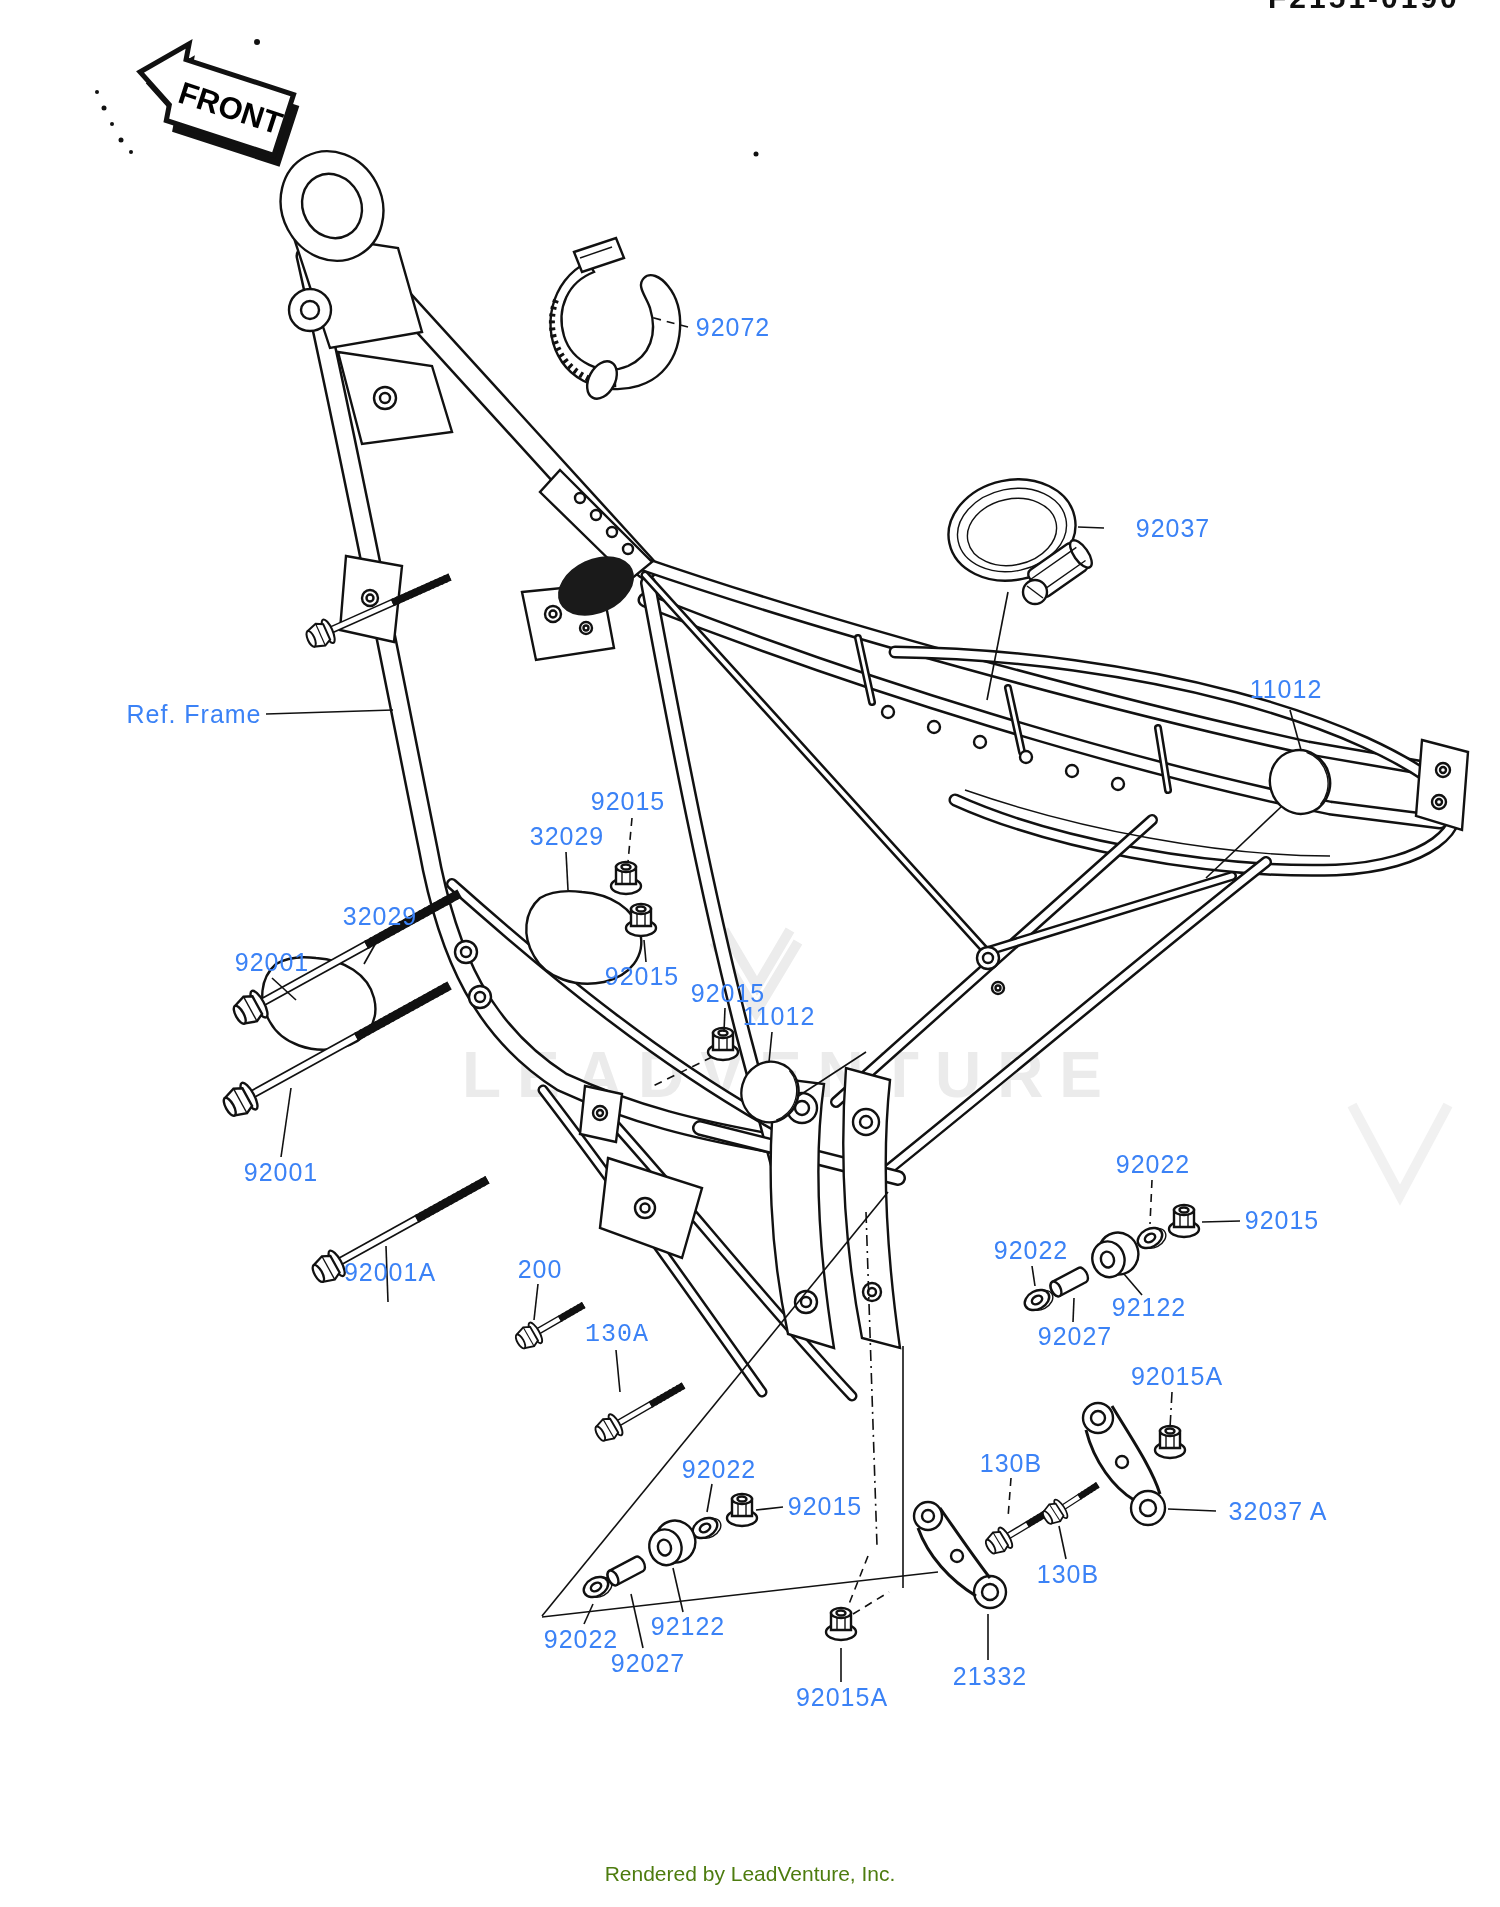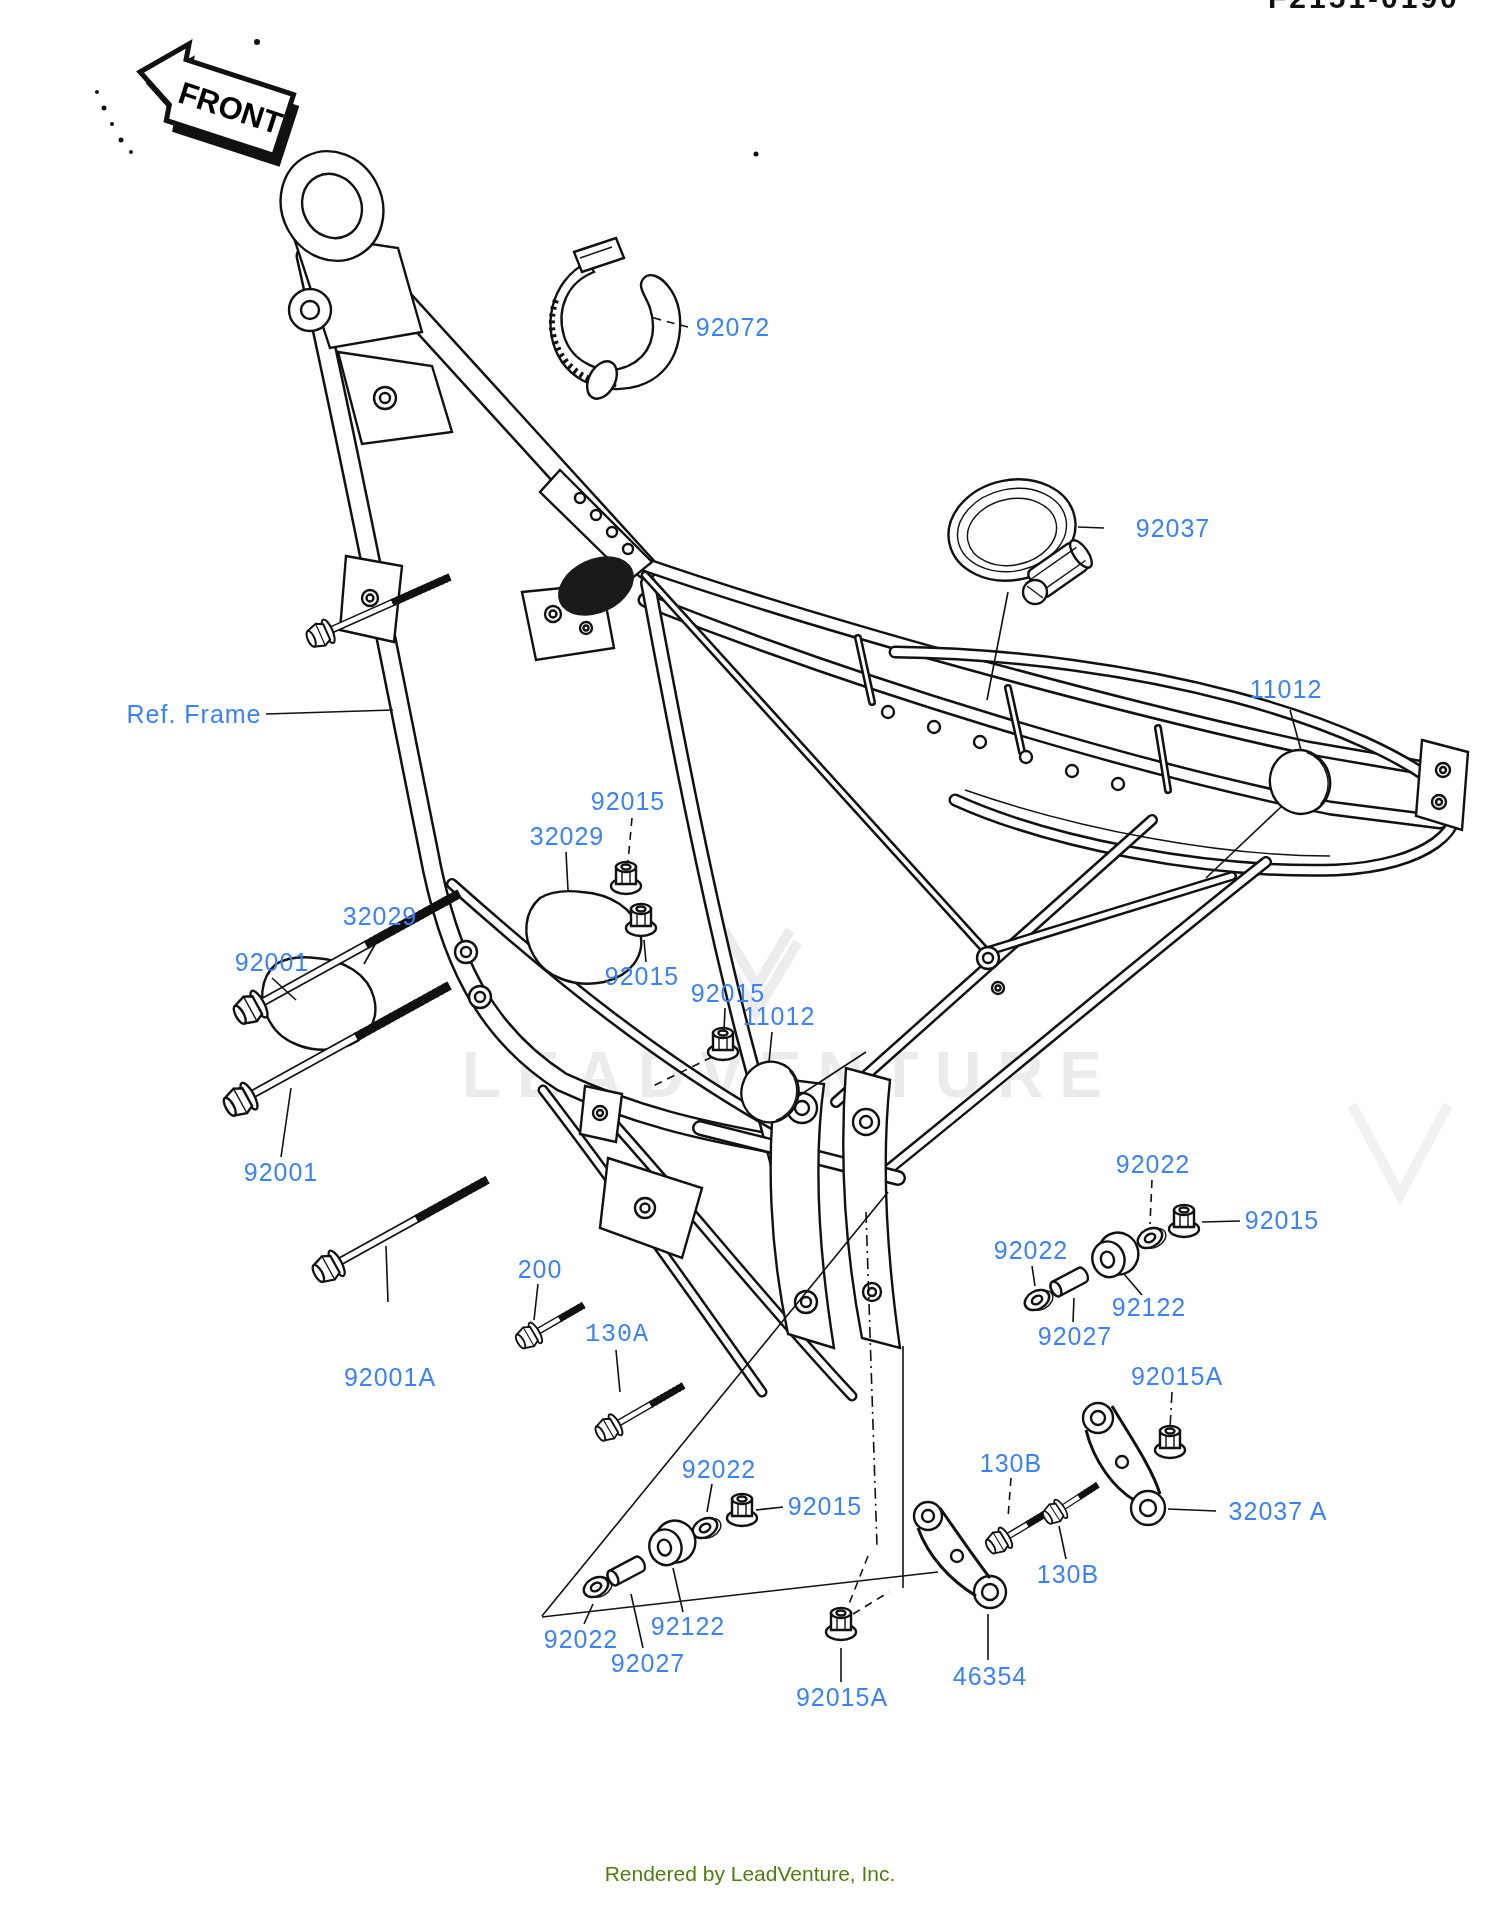--- a/index.html
+++ b/index.html
@@ -361,33 +361,33 @@
       <div class="callout" style="left: 1286px; top: 689px;">11012</div>
       <div class="callout" style="left: 186px; top: 714px; margin-left: 8px;">Ref. Frame</div>
       <div class="callout" style="left: 628px; top: 801px;">92015</div>
       <div class="callout" style="left: 567px; top: 836px;">32029</div>
       <div class="callout" style="left: 380px; top: 916px;">32029</div>
       <div class="callout" style="left: 272px; top: 962px;">92001</div>
       <div class="callout" style="left: 642px; top: 976px;">92015</div>
       <div class="callout" style="left: 728px; top: 993px;">92015</div>
       <div class="callout" style="left: 779px; top: 1016px;">11012</div>
       <div class="callout" style="left: 281px; top: 1172px;">92001</div>
-      <div class="callout" style="left: 390px; top: 1377px;">92001A</div>
+      <div class="callout" style="left: 390px; top: 1272px;">92001A</div>
       <div class="callout" style="left: 540px; top: 1269px;">200</div>
       <div class="callout" style="left: 617px; top: 1334px; font-family: Liberation Mono, monospace;">130A</div>
       <div class="callout" style="left: 1153px; top: 1164px;">92022</div>
       <div class="callout" style="left: 1282px; top: 1220px;">92015</div>
       <div class="callout" style="left: 1031px; top: 1250px;">92022</div>
       <div class="callout" style="left: 1149px; top: 1307px;">92122</div>
       <div class="callout" style="left: 1075px; top: 1336px;">92027</div>
       <div class="callout" style="left: 1177px; top: 1376px;">92015A</div>
       <div class="callout" style="left: 1011px; top: 1463px;">130B</div>
       <div class="callout" style="left: 1278px; top: 1511px;">32037 A</div>
       <div class="callout" style="left: 1068px; top: 1574px;">130B</div>
-      <div class="callout" style="left: 990px; top: 1676px;">46354</div>
+      <div class="callout" style="left: 990px; top: 1676px;">21332</div>
       <div class="callout" style="left: 842px; top: 1697px;">92015A</div>
       <div class="callout" style="left: 719px; top: 1469px;">92022</div>
       <div class="callout" style="left: 825px; top: 1506px;">92015</div>
       <div class="callout" style="left: 688px; top: 1626px;">92122</div>
       <div class="callout" style="left: 581px; top: 1639px;">92022</div>
       <div class="callout" style="left: 648px; top: 1663px;">92027</div>
     </div>
 
   <div id="fiche-code">F2151-0190</div>
   <div id="footer">Rendered by LeadVenture, Inc.</div>

